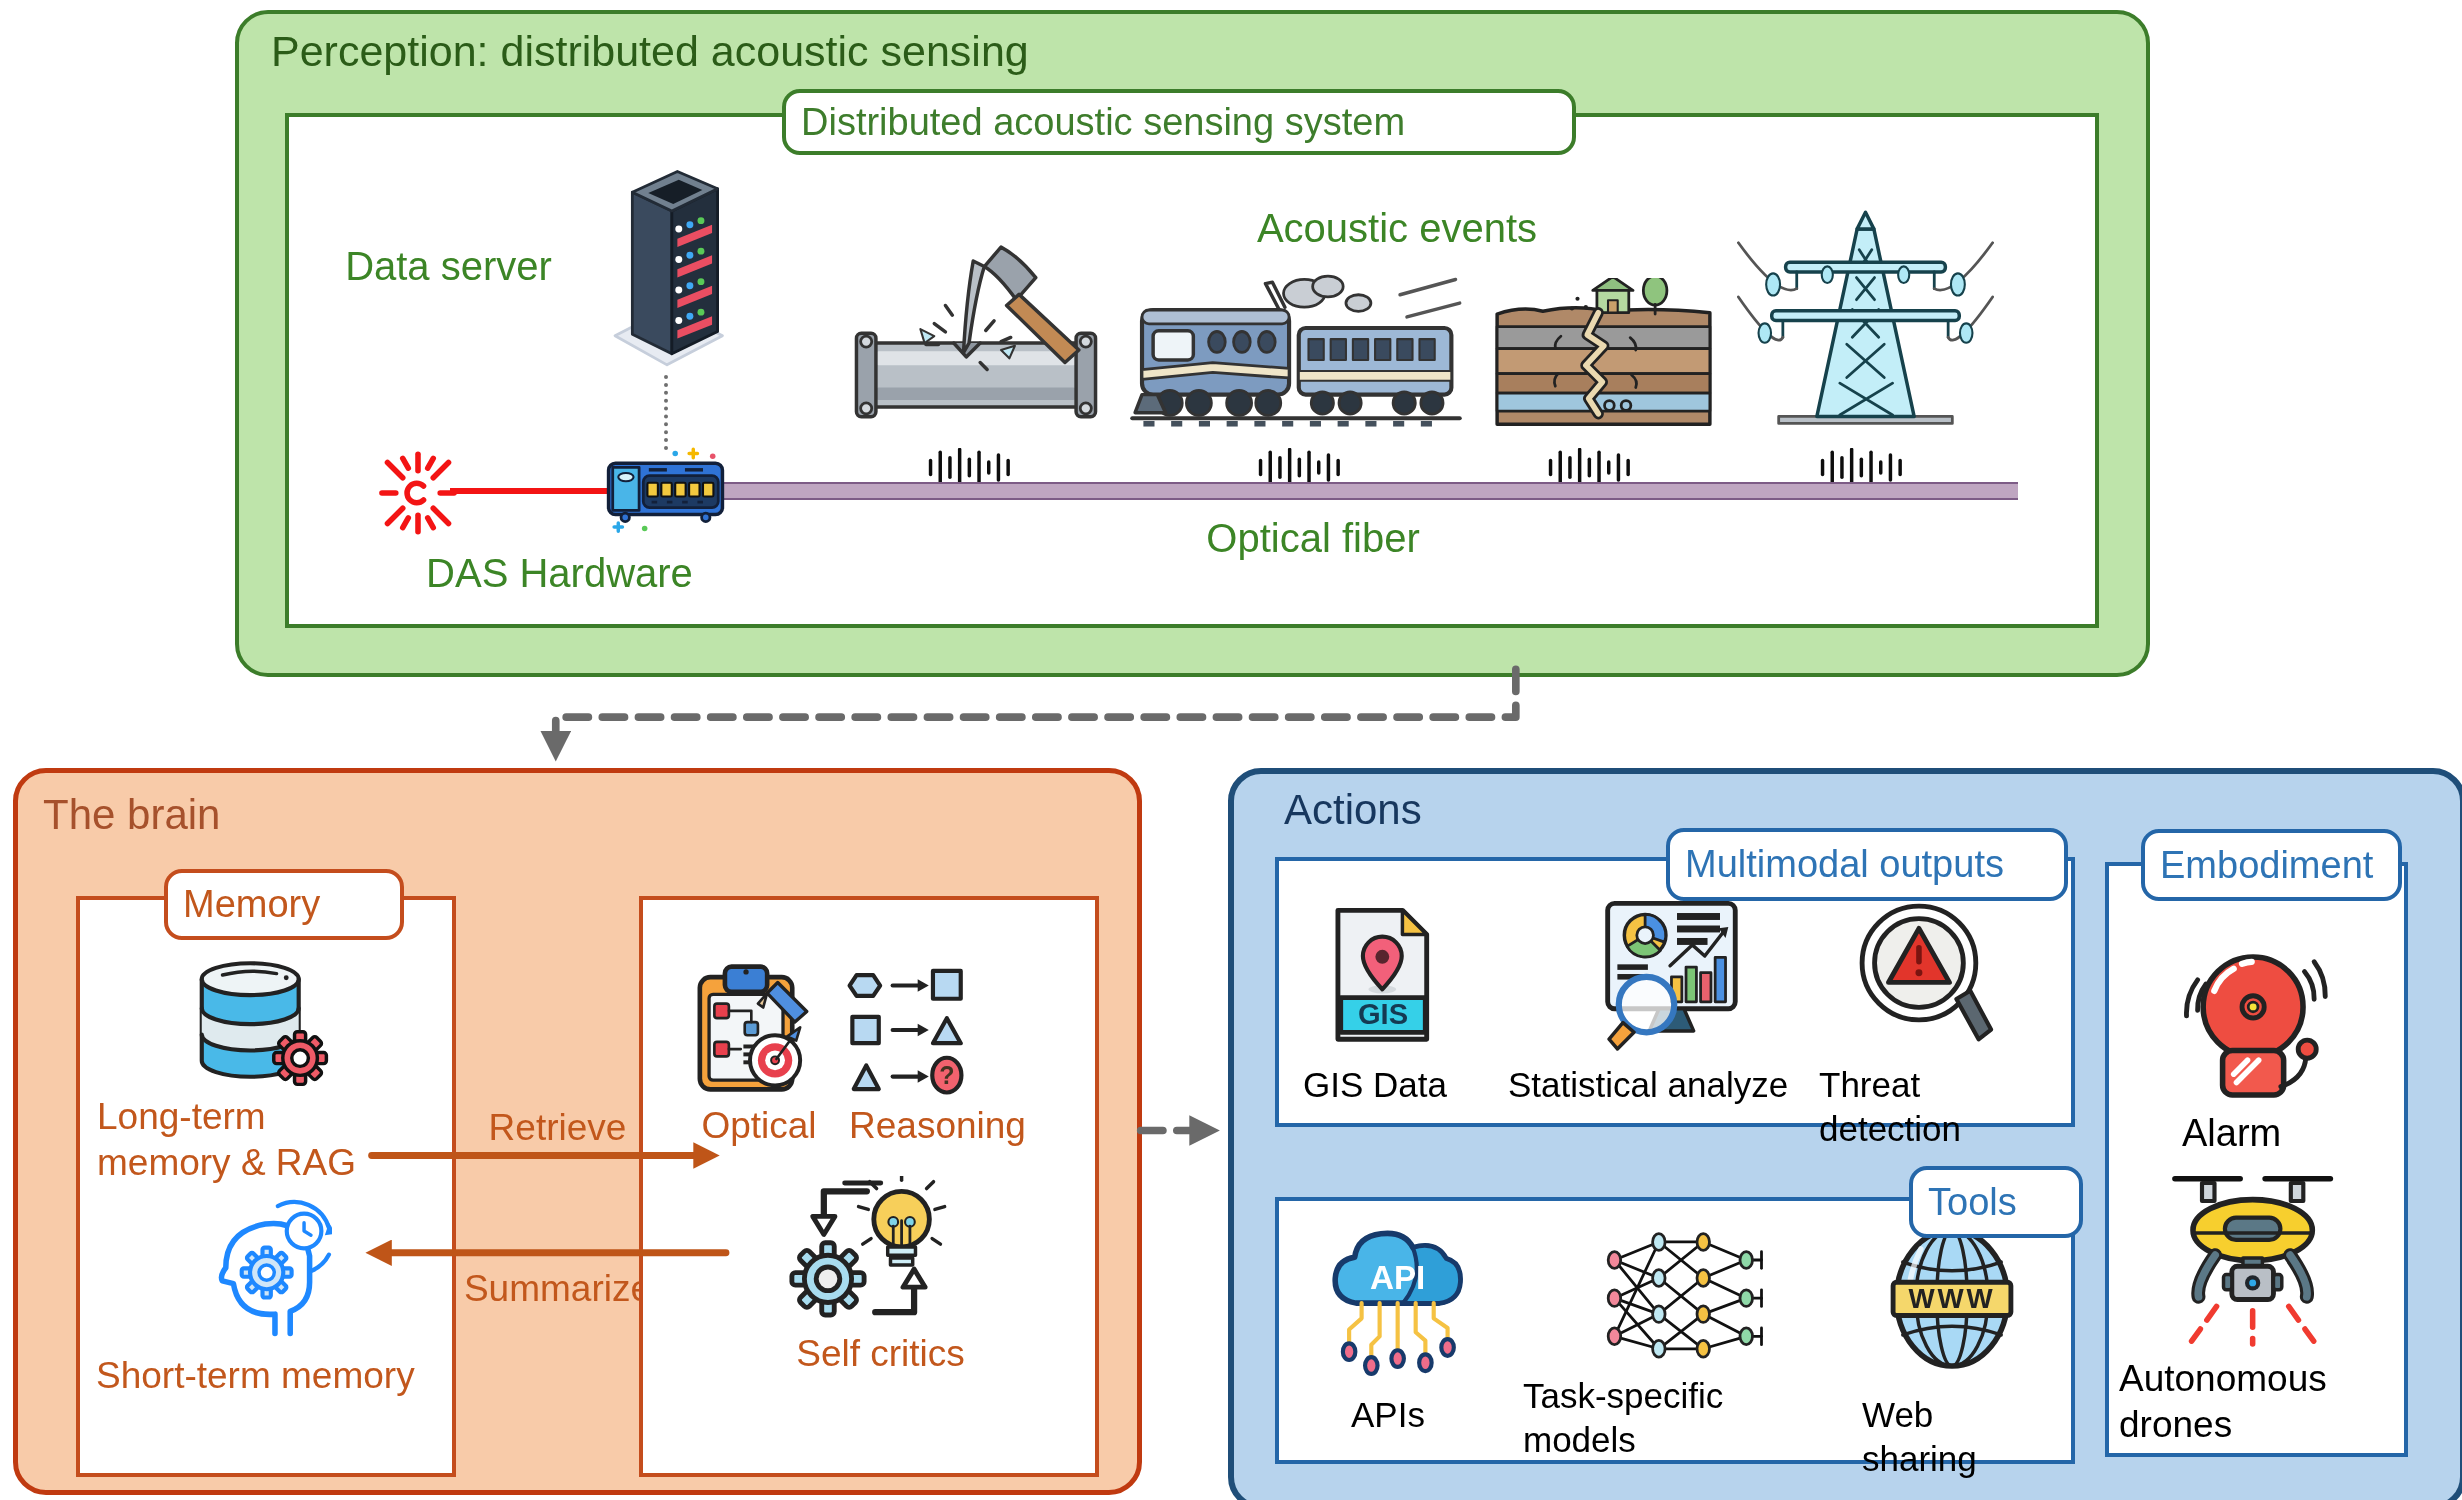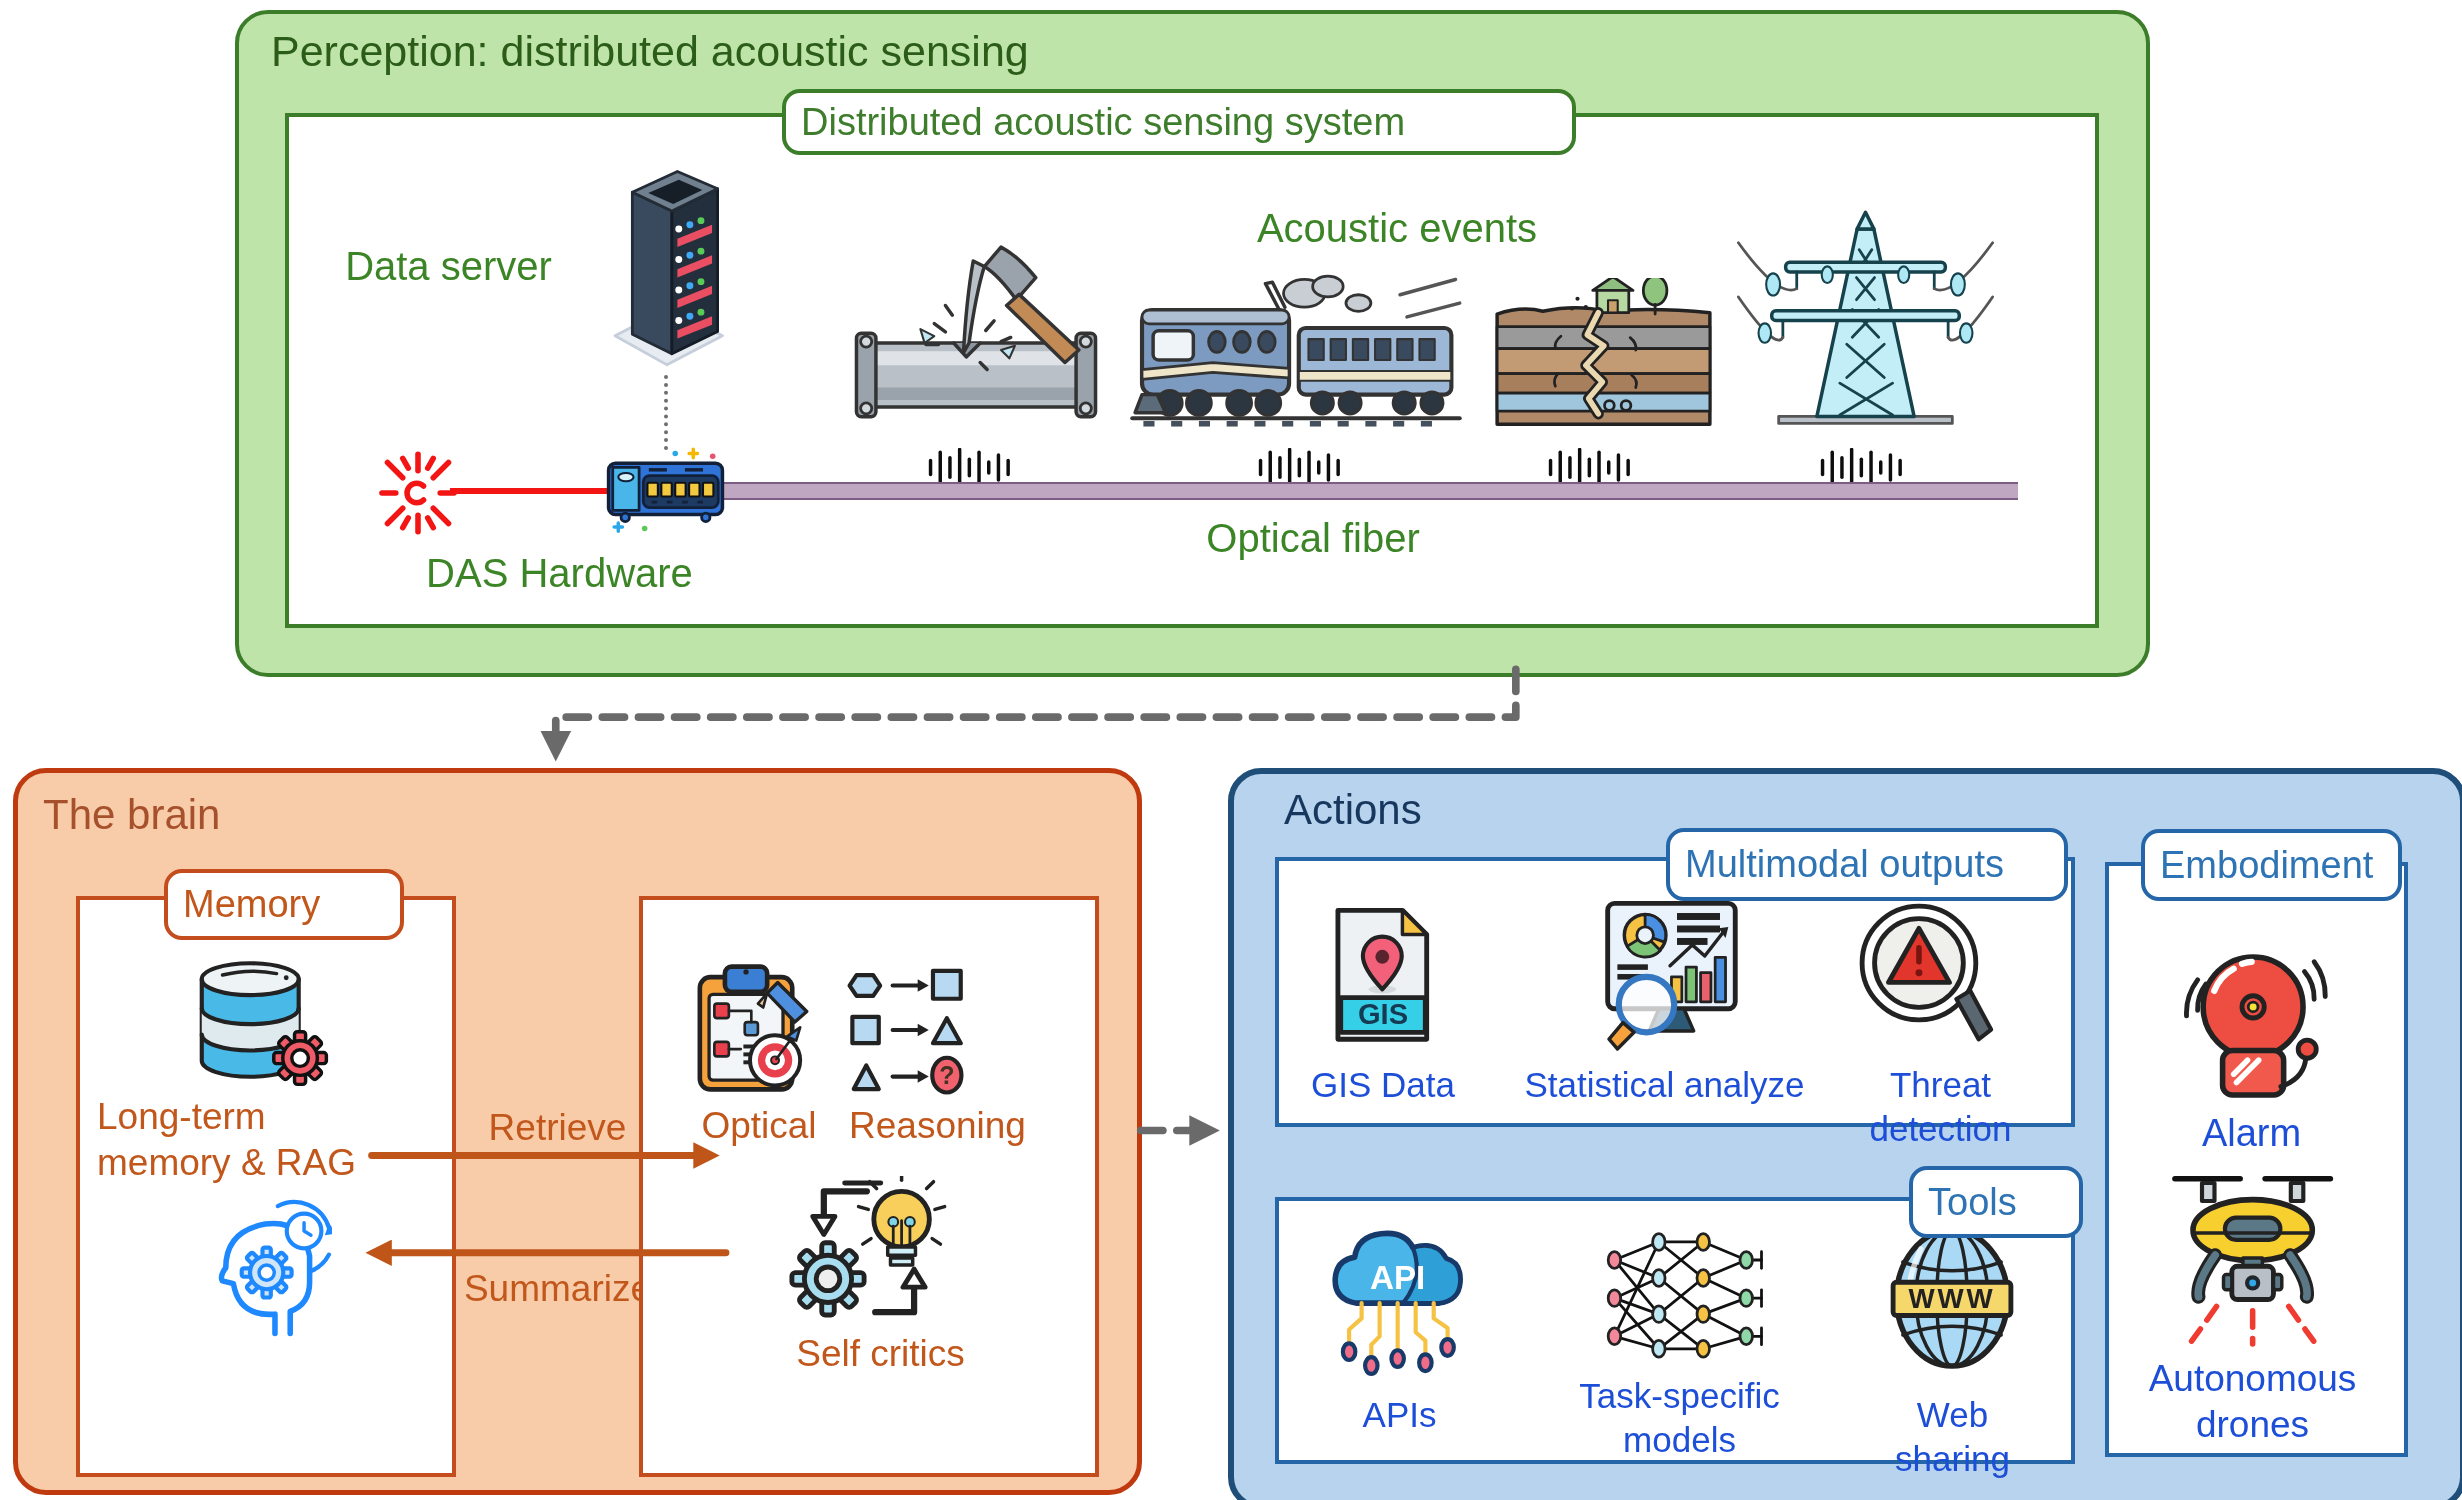--- a/index.html
+++ b/index.html
@@ -22,21 +22,21 @@
   .tag.green{border:4.2px solid #3c7d2a;color:#3e7d2c;}
   .tag.orange{border:4.2px solid #c44d1d;color:#c2571c;}
   .tag.blue{border:4.2px solid #2466a8;color:#2e74b5;}
   
   .t{position:absolute;line-height:1.25;}
   .g-title{font-size:43px;color:#2b5c18;}
   .g-label{font-size:40px;color:#3c8526;text-align:center;}
   .o-title{font-size:42px;color:#a6512c;}
   .o-label{font-size:37px;color:#c2571c;}
   .b-title{font-size:42px;color:#17375e;}
-  .b-label{font-size:35px;color:#1d4ed8;text-align:center;}
+  .b-label{font-size:35px;color:#000000;}
   .center{text-align:center;margin-left:12px;}
   
   .fiber{position:absolute;background:#bfa6c1;border-top:2.8px solid #7d5c86;border-bottom:2.8px solid #7d5c86;}
   .beam{position:absolute;background:#f31414;}
   .dotline{position:absolute;border-left:4.9px dotted #6f6f6f;}
   .overlay{position:absolute;left:0;top:0;z-index:5;pointer-events:none;}
 </style>
 </head>
 <body>
 
@@ -365,20 +365,21 @@
         <circle cx="0" cy="0" r="24"></circle>
       </g>
       <circle cx="0" cy="0" r="11" fill="#fff" stroke="#1e88ff" stroke-width="5"></circle>
     </g>
     <circle cx="160" cy="52" r="25" fill="#fff" stroke="#1e88ff" stroke-width="6"></circle>
     <path d="M160 40 V52 L170 58" fill="none" stroke="#1e88ff" stroke-width="5"></path>
     <path d="M122 16 A52 52 0 0 1 196 48" fill="none" stroke="#1e88ff" stroke-width="6"></path>
     <polygon points="196,40 206,56 190,58" fill="#1e88ff"></polygon>
     <path d="M196 86 A52 52 0 0 1 170 110" fill="none" stroke="#1e88ff" stroke-width="6"></path>
   </svg>
+  <div class="t o-label" style="left:96px;top:1353px;width:334px;">Short-term memory</div>
 
   <div class="t o-label center" style="left:445px;top:1105px;width:201px;">Retrieve</div>
   <div class="t o-label center" style="left:431px;top:1266px;width:229px;">Summarize</div>
 
   <div class="wbox orange" style="left:639px;top:896px;width:452px;height:573px;"></div>
 
   <svg class="abs" style="left:684px;top:960px;" width="132" height="136" viewBox="0 0 200 206">
     <rect x="24" y="26" width="140" height="170" rx="16" fill="#f5a23c" stroke="#222" stroke-width="7"></rect>
     <rect x="38" y="52" width="112" height="130" rx="6" fill="#f3f6f8" stroke="#222" stroke-width="5"></rect>
     <rect x="62" y="10" width="64" height="38" rx="10" fill="#3b7fd4" stroke="#222" stroke-width="7"></rect>

